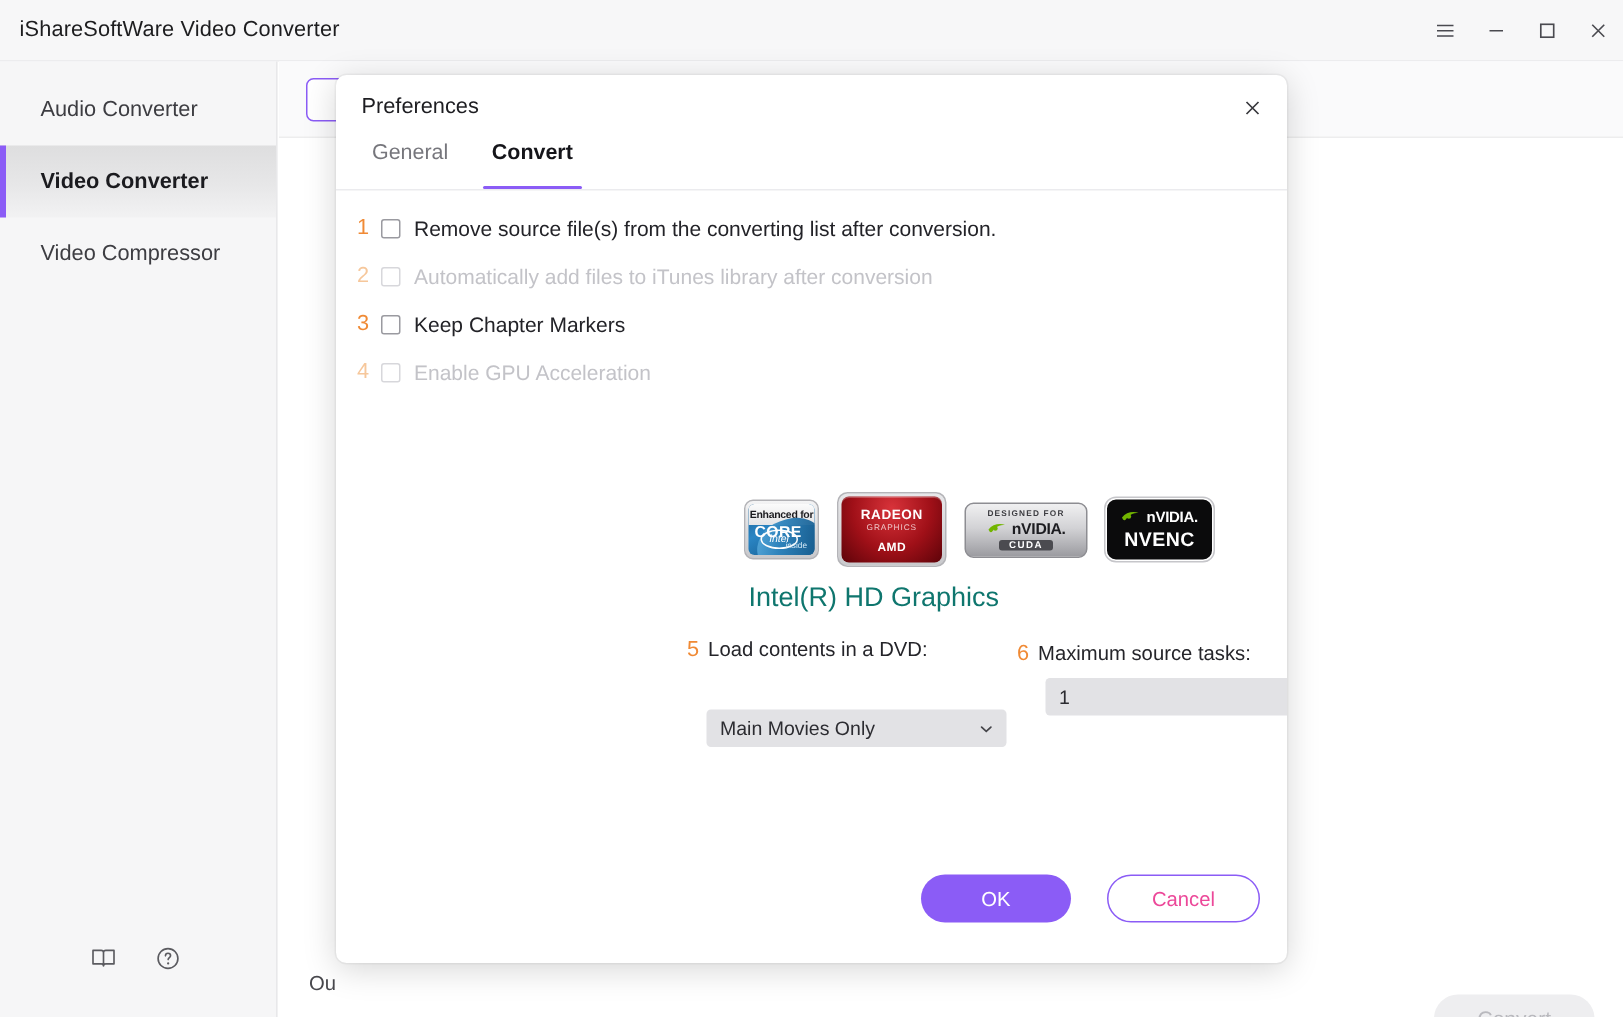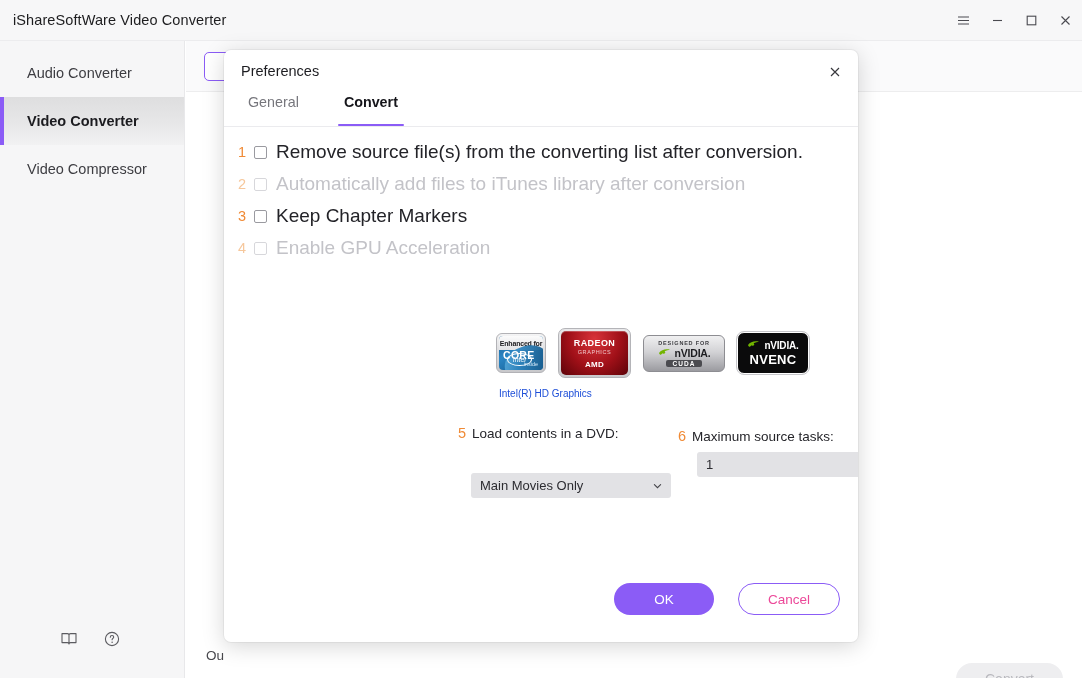--- a/index.html
+++ b/index.html
@@ -140,21 +140,21 @@
     display: flex; align-items: center; justify-content: center;
     color: #38383d;
     border-radius: 4px;
   }
 
   .tabs {
     position: absolute; left: 0; top: 44px;
     width: 634px; height: 32px;
     display: flex;
     padding-left: 16px;
-    gap: 29px;
+    gap: 13px;
   }
   .tab {
     position: relative;
     padding: 0 8px 8px 8px;
     font-size: 14.3px;
     color: #76767c;
   }
   .tab.active { color: #15151a; font-weight: bold; }
   .tab.active::after {
     content: "";
@@ -185,21 +185,21 @@
   .cbox {
     width: 13px; height: 13px;
     border: 1.3px solid #9a9aa0;
     border-radius: 2px;
     background: #ffffff;
     margin-right: 9px;
     margin-left: 1px;
     flex: none;
   }
   .cbox.dim { border-color: #d7d7db; }
-  .opt-label { font-size: 19px; color: #232328; }
+  .opt-label { font-size: 14px; color: #232328; }
   .opt-label.dim { color: #c3c3c8; }
 
   
   .badges {
     position: absolute; left: 272px; top: 278px;
     display: flex; align-items: center; gap: 12px;
   }
   .badge { position: relative; flex: none; }
 
   .b-intel {
@@ -297,21 +297,21 @@
     display: flex; flex-direction: column; align-items: center;
     justify-content: center; gap: 1px;
   }
   .b-nvenc-top { display: flex; align-items: center; gap: 3px; }
   .b-nvenc-nv { font-size: 10px; color: #ffffff; font-weight: bold; letter-spacing: -0.2px; }
   .b-nvenc-bot { font-size: 13px; color: #ffffff; font-weight: bold; letter-spacing: .3px; }
   .nv-eye { display: block; }
 
   .gpu-name {
     position: absolute; left: 275px; top: 338px;
-    font-size: 10px; color: #1d4ed8;
+    font-size: 18px; color: #0f766e;
   }
 
   
   .sel-group-a { position: absolute; left: 234px; top: 375px; }
   .sel-group-b { position: absolute; left: 454px; top: 378px; }
   .sel-numlabel { display: flex; align-items: baseline; gap: 6px; }
   .sel-num { font-size: 14.5px; color: #f08a35; }
   .sel-label { font-size: 13.5px; color: #25252a; }
   .sel-box {
     margin-top: 8px;

